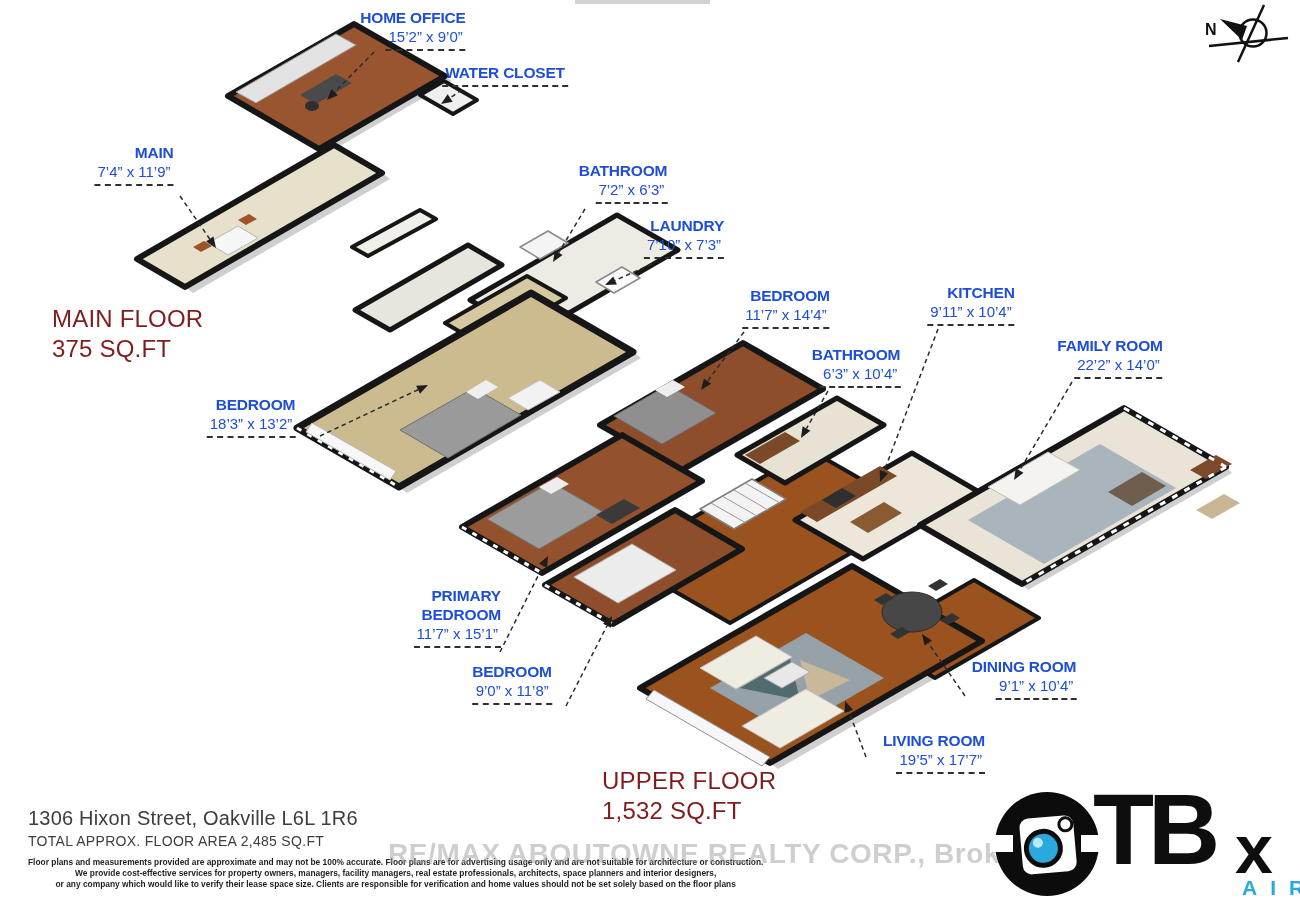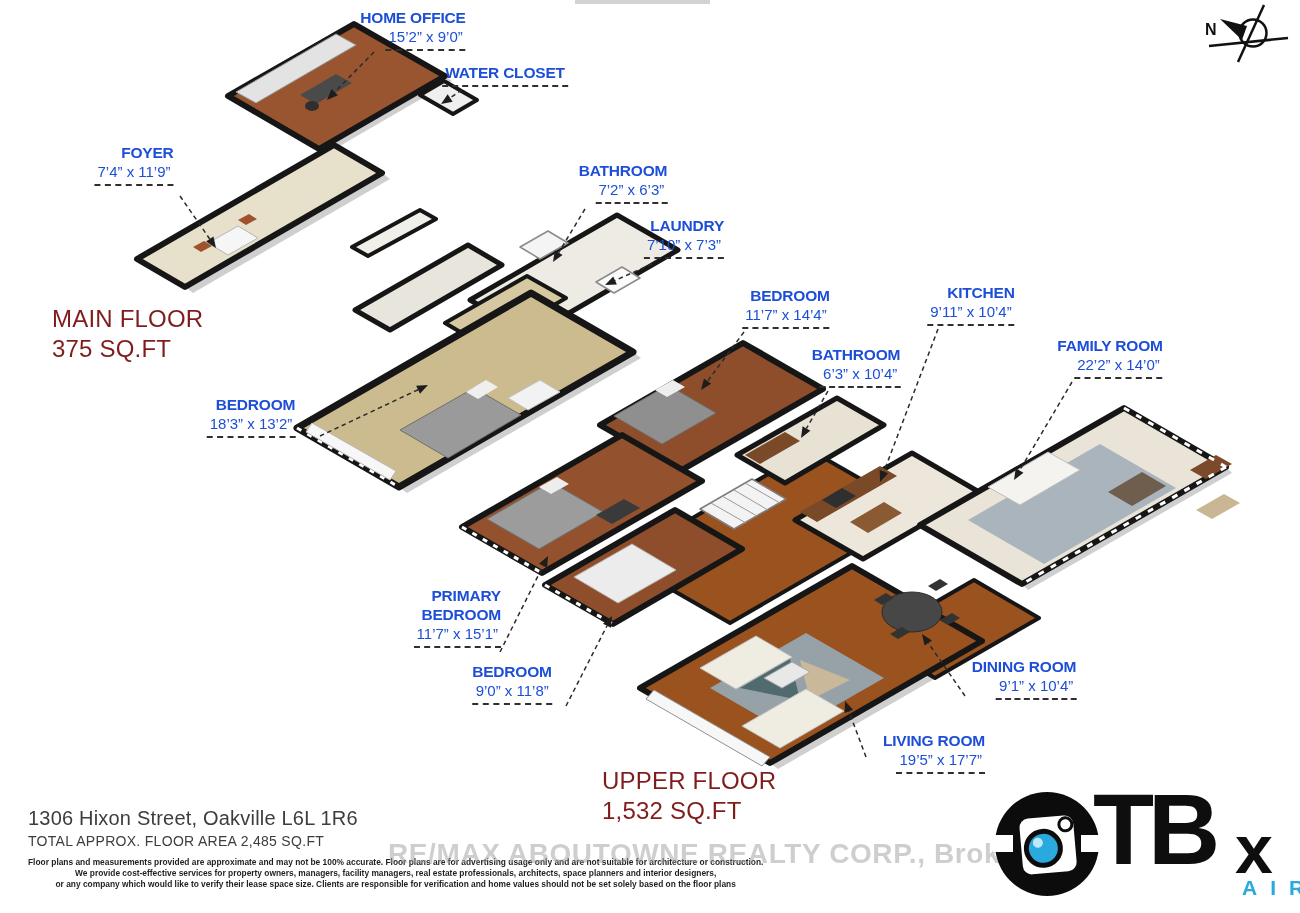--- a/index.html
+++ b/index.html
@@ -142,21 +142,21 @@
     <div>375 SQ.FT</div>
   </div>
   <div class="floor-title" style="left:602px;top:766px">
     <div>UPPER FLOOR</div>
     <div>1,532 SQ.FT</div>
   </div>
 
   <div id="labels">
       <div class="room-label" style="left: 413px; top: 8px;"><div class="rname">HOME OFFICE</div><div class="rdims dashed">15’2” x 9’0”</div></div>
       <div class="room-label" style="left: 505px; top: 63px;"><div class="rname dashed" style="display: inline-block;">WATER CLOSET</div></div>
-      <div class="room-label" style="left: 134px; top: 143px;"><div class="rname">FOYER</div><div class="rdims dashed">7’4” x 11’9”</div></div>
+      <div class="room-label" style="left: 134px; top: 143px;"><div class="rname">MAIN</div><div class="rdims dashed">7’4” x 11’9”</div></div>
       <div class="room-label" style="left: 623px; top: 161px;"><div class="rname">BATHROOM</div><div class="rdims dashed">7’2” x 6’3”</div></div>
       <div class="room-label" style="left: 684px; top: 216px;"><div class="rname">LAUNDRY</div><div class="rdims dashed">7’10” x 7’3”</div></div>
       <div class="room-label" style="left: 251px; top: 395px;"><div class="rname">BEDROOM</div><div class="rdims dashed">18’3” x 13’2”</div></div>
       <div class="room-label" style="left: 786px; top: 286px;"><div class="rname">BEDROOM</div><div class="rdims dashed">11’7” x 14’4”</div></div>
       <div class="room-label" style="left: 971px; top: 283px;"><div class="rname">KITCHEN</div><div class="rdims dashed">9’11” x 10’4”</div></div>
       <div class="room-label" style="left: 856px; top: 345px;"><div class="rname">BATHROOM</div><div class="rdims dashed">6’3” x 10’4”</div></div>
       <div class="room-label" style="left: 1110px; top: 336px;"><div class="rname">FAMILY ROOM</div><div class="rdims dashed">22’2” x 14’0”</div></div>
       <div class="room-label wrap" style="left: 440px; top: 586px;"><div class="rname">PRIMARY BEDROOM</div><div class="rdims dashed">11’7” x 15’1”</div></div>
       <div class="room-label" style="left: 512px; top: 662px;"><div class="rname">BEDROOM</div><div class="rdims dashed">9’0” x 11’8”</div></div>
       <div class="room-label" style="left: 1024px; top: 657px;"><div class="rname">DINING ROOM</div><div class="rdims dashed">9’1” x 10’4”</div></div>

